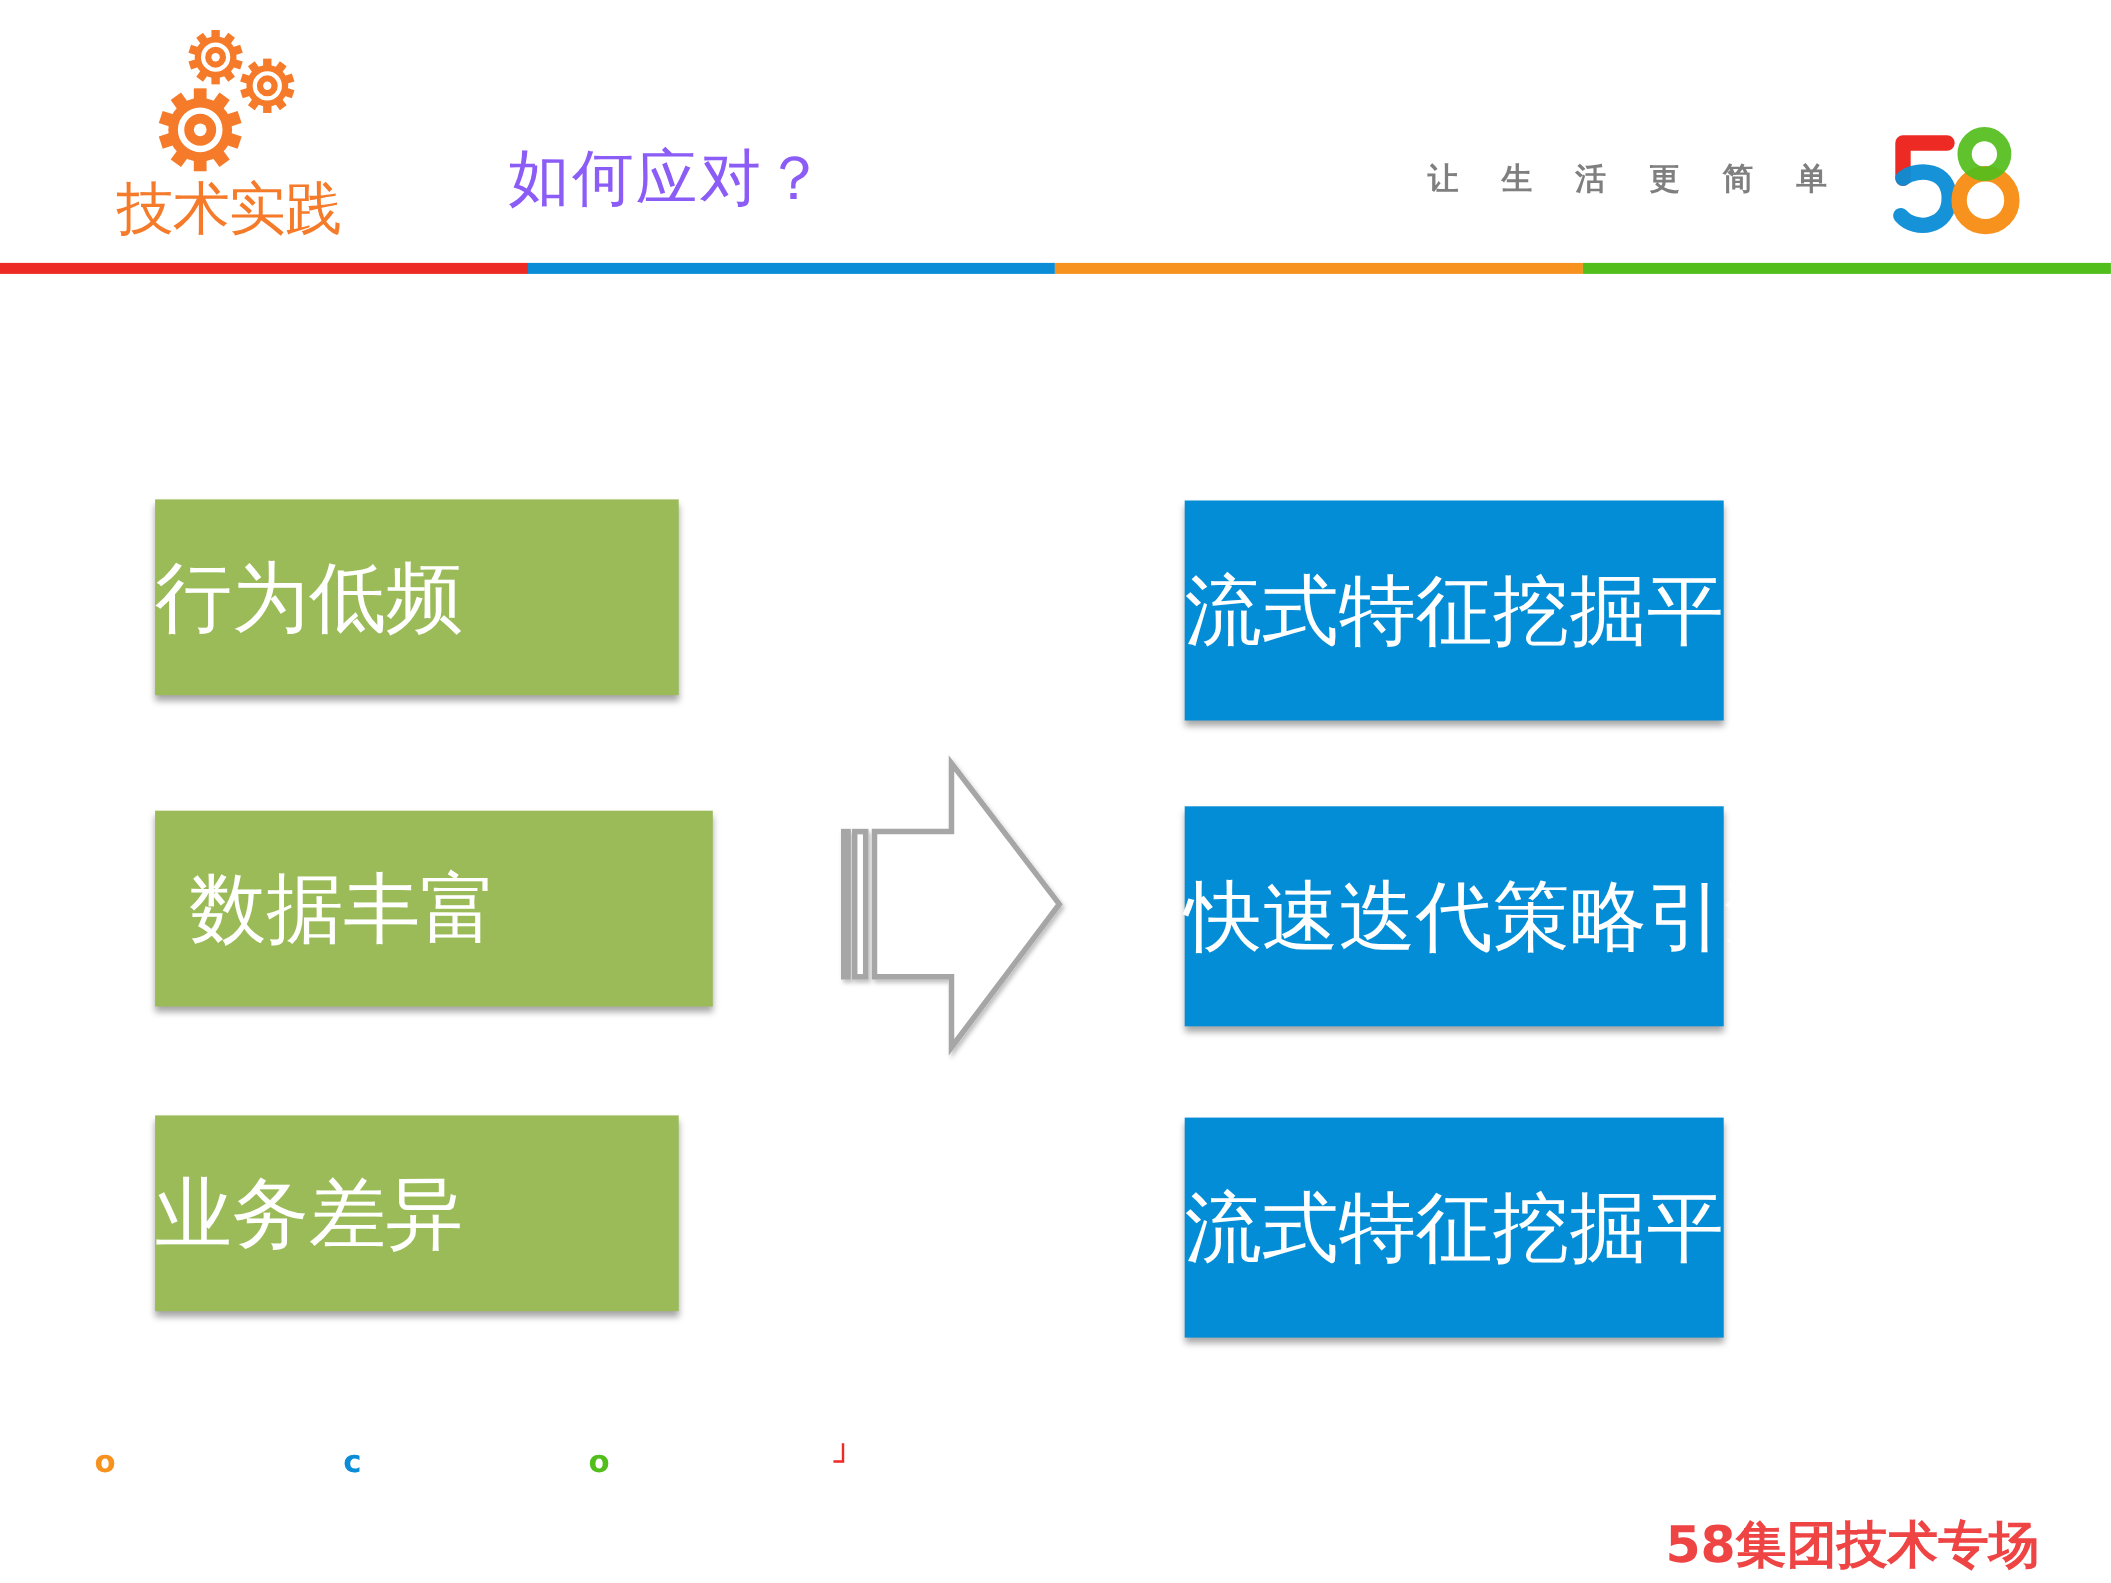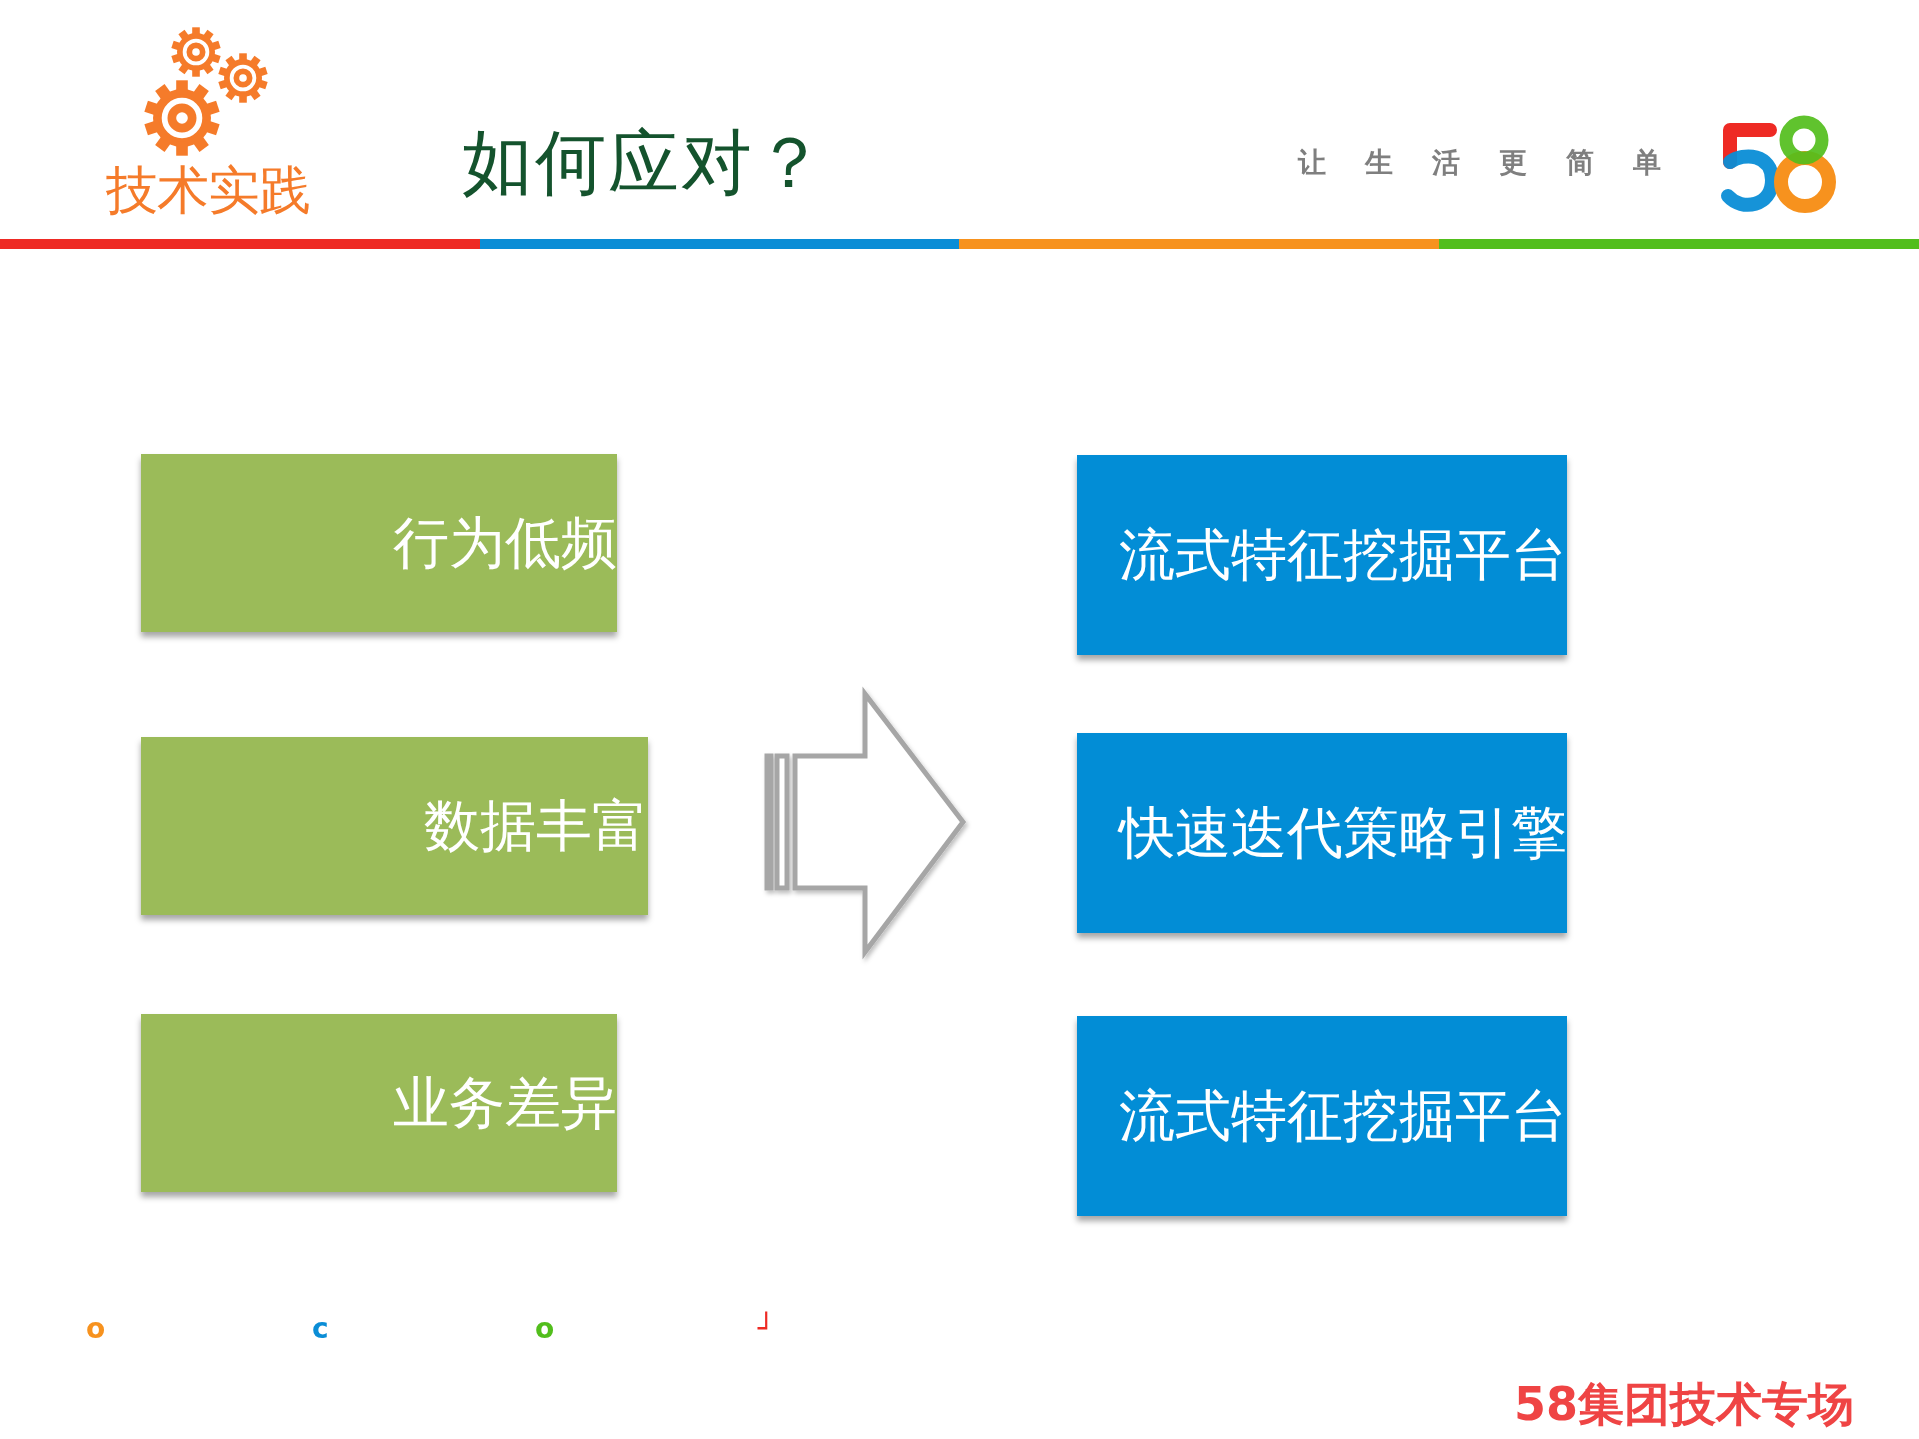--- a/index.html
+++ b/index.html
@@ -8,33 +8,33 @@
     background:#ffffff;
     font-family:"DejaVu Sans","Liberation Sans",sans-serif;
   }
   .abs { position:absolute; }
   .gears { left:140px; top:22px; width:140px; height:140px; }
   .section-label {
     left:106px; top:158px; font-size:52px; color:#F57B2A; line-height:64px;
     letter-spacing:-1px; white-space:nowrap;
   }
   .title {
-    left:462px; top:108px; font-size:71px; color:#14532d; line-height:110px;
+    left:462px; top:108px; font-size:56px; color:#8b5cf6; line-height:110px;
     white-space:nowrap; letter-spacing:2px;
   }
   .slogan {
     left:1298px; top:146px; display:flex; gap:39px;
   }
   .slogan span { font-size:28px; color:#7f7f7f; font-weight:bold; line-height:34px; }
   .logo { left:1714px; top:110px; width:130px; height:110px; }
   .colorbar { left:0; top:239px; width:1919px; height:10px; display:flex; }
   .colorbar div { height:100%; }
   .box {
-    display:flex; align-items:center; justify-content:flex-end;
-    color:#ffffff; font-size:56px; line-height:1;
+    display:flex; align-items:center; justify-content:flex-start;
+    color:#ffffff; font-size:70px; line-height:1;
     box-shadow: 0 5px 6px rgba(0,0,0,0.35);
     white-space:nowrap;
   }
   .green { background:#9BBB59; width:476px; height:178px; left:141px; }
   .blue  { background:#028DD6; width:490px; height:200px; left:1077px; }
   .arrow { left:755px; top:680px; width:230px; height:290px; }
   .marks { top:1314px; font-size:28px; font-weight:bold; line-height:30px; }
   .footer {
     left:1514px; top:1374px; font-size:46px; font-weight:bold; color:#ef4444;
     white-space:nowrap; line-height:60px;

